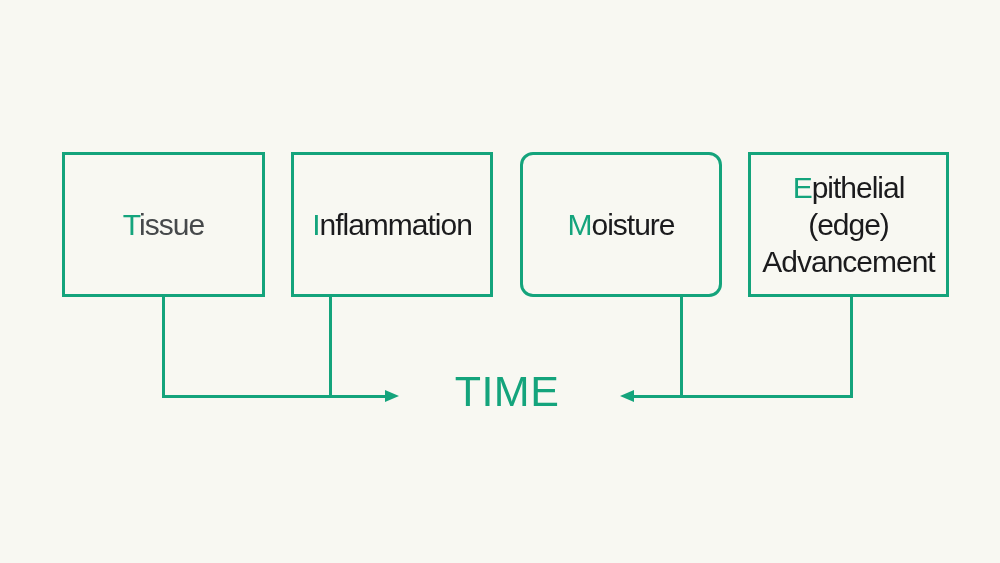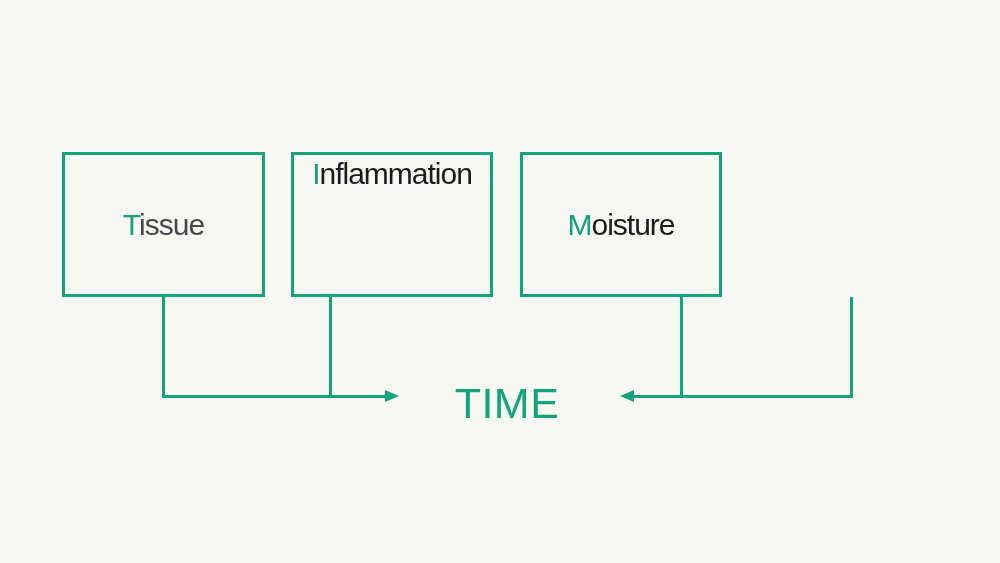--- a/index.html
+++ b/index.html
@@ -70,41 +70,45 @@
   .time-label {
     position: absolute;
     left: 407px;
     top: 367px;
     width: 200px;
     text-align: center;
     font-size: 43px;
     line-height: 48px;
     color: var(--accent, #14a47c);
     letter-spacing: 0.5px;
-    margin-top: 12px;
   }
   .box-line { white-space: nowrap; }
 </style>
 </head>
 <body>
 
 <div class="stage">
 
   <div class="box box-1" style="color: rgb(70, 73, 75);">
       <div class="box-line"><span style="color: rgb(20, 164, 124);">T</span><span>issue</span></div>
     </div>
 
-  <div class="box box-2" style="color: rgb(27, 27, 29); justify-content: space-between;">
+  <div class="box box-2" style="color: rgb(27, 27, 29);">
       <div class="box-line"><span style="color: rgb(20, 164, 124);">I</span><span>nflammation</span></div>
     </div>
 
-  <div class="box box-3" style="color: rgb(27, 27, 29);">
+  <div class="box box-3" style="color: rgb(27, 27, 29); border-radius: 13px;">
       <div class="box-line"><span style="color: rgb(20, 164, 124);">M</span><span>oisture</span></div>
     </div>
 
+  <div class="box box-4" style="color: rgb(27, 27, 29);">
+      <div class="box-line"><span style="color: rgb(20, 164, 124);">E</span><span>pithelial</span></div>
+      <div class="box-line"><span>(edge)</span></div>
+      <div class="box-line"><span>Advancement</span></div>
+    </div>
 
   <div class="vline v1"></div>
   <div class="vline v2"></div>
   <div class="hline h-left"></div>
   <div class="arrow arrow-right"></div>
 
   <div class="vline v3"></div>
   <div class="vline v4"></div>
   <div class="hline h-right"></div>
   <div class="arrow arrow-left"></div>

